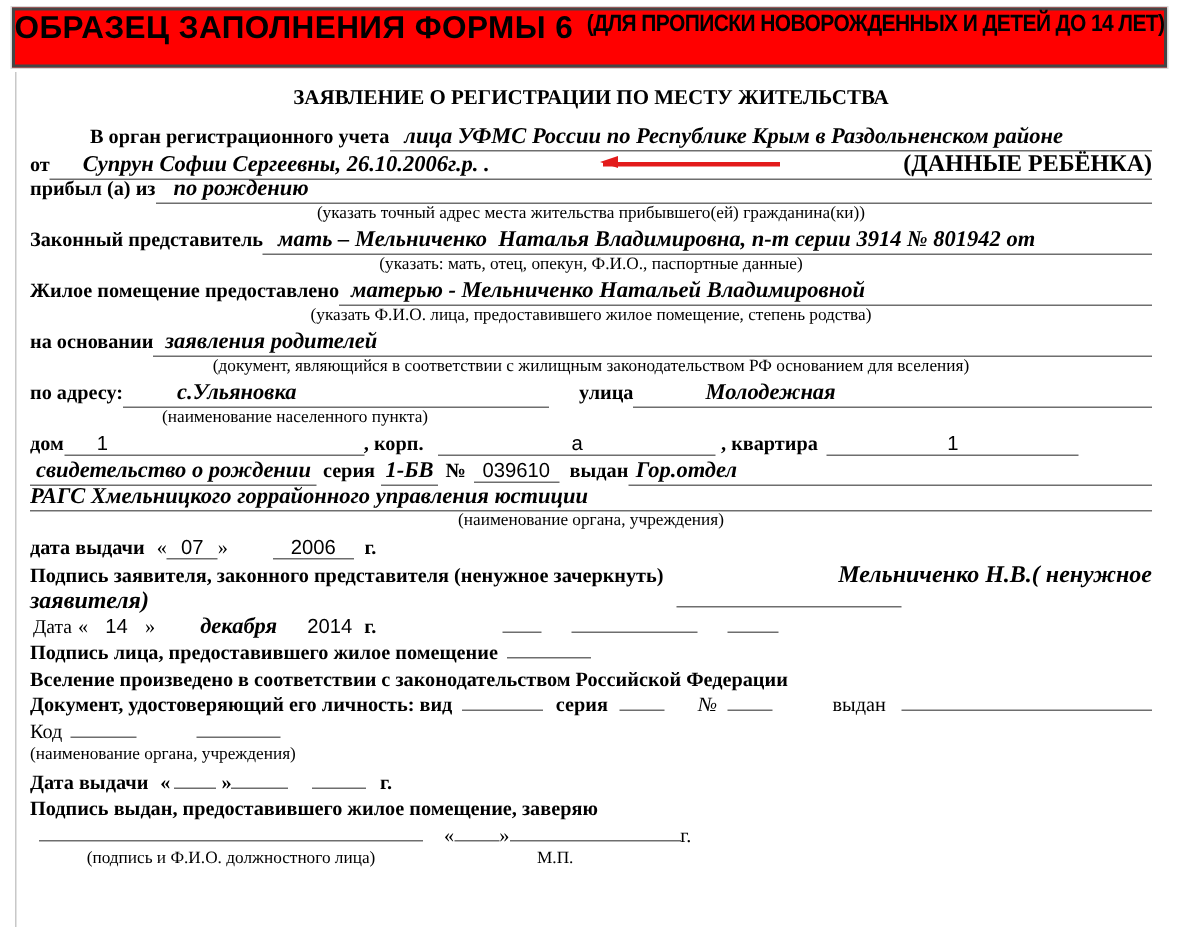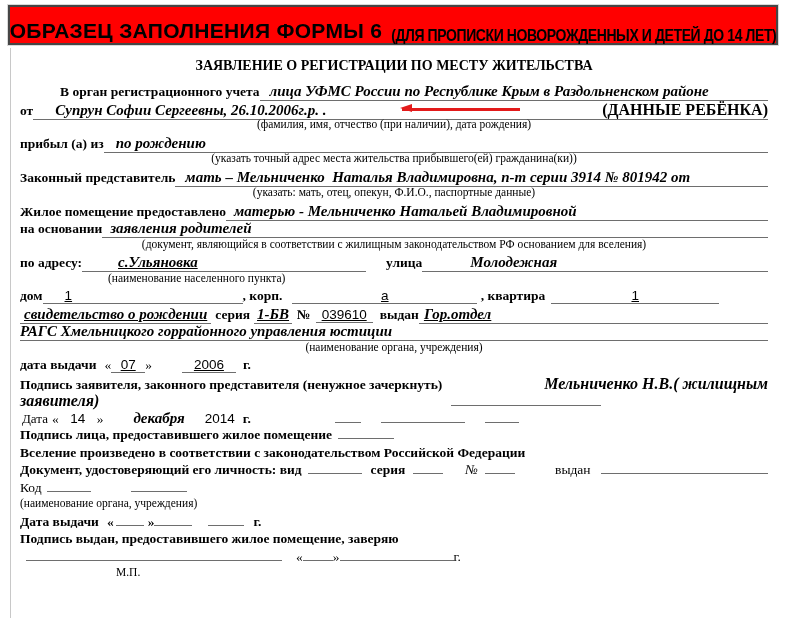--- a/index.html
+++ b/index.html
@@ -3,35 +3,35 @@
 <meta charset="utf-8">
 <style>
   html,body{margin:0;padding:0;}
   body{
     width:786px;height:618px;background:#ffffff;color:#000;
     font-family:"Liberation Serif", serif;position:relative;overflow:hidden;
   }
   .left-rule{position:absolute;left:10px;top:48px;bottom:0;width:1px;background:#c8c8c8;}
   .banner{
     margin:5px 8px 0 8px;height:36px;background:#ff0000;border:2px solid #454545;
-    display:flex;align-items:flex-end;justify-content:center;gap:9px;
+    display:flex;align-items:flex-start;justify-content:center;gap:9px;
     font-family:"Liberation Sans", sans-serif;font-weight:bold;color:#000;
     box-shadow:0 0 0 1px #d9d9d9;
   }
   .banner .t1{font-size:21px;letter-spacing:.3px;white-space:pre;}
   .banner .t2{font-size:14px;letter-spacing:-.4px;white-space:pre;transform:scaleY(1.12);}
   .content{padding:0 18px 0 20px;}
   .title{ text-align:center;font-weight:bold;font-size:14px;margin-top:13px;margin-bottom:9px;}
   .row{display:flex;align-items:baseline;font-size:13.5px;font-weight:bold;height:17.5px;white-space:pre;}
   .lbl{white-space:pre;}
   .nb{font-weight:normal;}
   .val{font-style:italic;font-weight:bold;font-size:15px;white-space:pre;}
   .big{font-size:16px;}
   .sans{font-family:"Liberation Sans", sans-serif;font-style:normal;font-weight:normal;font-size:13.5px;}
-  .u{border-bottom:1.5px solid #6e6e6e;display:inline-block;text-decoration:underline;}
+  .u{border-bottom:1.5px solid #6e6e6e;display:inline-block;}
   .fill{flex:1;border-bottom:1.5px solid #6e6e6e;}
   .hint{font-weight:normal;font-size:11.5px;text-align:center;height:16.5px;}
   .arrow{position:relative;width:118px;height:2.5px;background:#e31b1b;align-self:center;margin:0 10px 0 4px;}
   .arrow::before{
     content:"";position:absolute;left:-2px;top:-4px;
     border-top:4.5px solid transparent;border-bottom:4.5px solid transparent;border-right:12px solid #e31b1b;
   }
 </style>
 </head>
 <body>
@@ -53,39 +53,39 @@
   </div>
 
   <div class="row">
     <span class="lbl">от</span>
     <span class="fill" style="display:flex;align-items:baseline;justify-content:space-between;padding-left:22px">
       <span class="val">Супрун Софии Сергеевны, 26.10.2006г.р. .</span>
       <span class="arrow"></span>
       <span class="big" style="font-weight:bold">(ДАННЫЕ РЕБЁНКА)</span>
     </span>
   </div>
-  <div class="hint">(фамилия, имя, отчество (при наличии), дата рождения)</div>
 
   <div class="row">
     <span class="lbl">прибыл (а) из</span>
     <span class="fill val" style="padding-left:12px">по рождению</span>
   </div>
   <div class="hint">(указать точный адрес места жительства прибывшего(ей) гражданина(ки))</div>
 
   <div class="row">
     <span class="lbl">Законный представитель</span>
     <span class="fill val" style="padding-left:10px">мать – Мельниченко  Наталья Владимировна, п-т серии 3914 № 801942 от</span>
   </div>
   <div class="hint">(указать: мать, отец, опекун, Ф.И.О., паспортные данные)</div>
 
 
   <div class="row">
     <span class="lbl">Жилое помещение предоставлено</span>
     <span class="fill val" style="padding-left:8px">матерью - Мельниченко Натальей Владимировной</span>
   </div>
+  <div class="hint">(указать Ф.И.О. лица, предоставившего жилое помещение, степень родства)</div>
 
   <div class="row">
     <span class="lbl">на основании</span>
     <span class="fill val" style="padding-left:8px">заявления родителей</span>
   </div>
   <div class="hint">(документ, являющийся в соответствии с жилищным законодательством РФ основанием для вселения)</div>
 
   <div class="row">
     <span class="lbl">по адресу:</span>
     <span class="u val" style="flex:0 0 248px;padding-left:36px">с.Ульяновка</span>
@@ -121,21 +121,21 @@
     <span class="lbl">дата выдачи</span>
     <span class="nb" style="padding-left:8px">«</span>
     <span class="u sans" style="width:34px;text-align:center">07</span>
     <span class="nb" style="padding-right:6px">»</span>
     <span class="u sans" style="width:54px;text-align:center;margin-left:24px">2006</span>
     <span class="lbl" style="padding-left:7px">г.</span>
   </div>
 
   <div class="row" style="justify-content:space-between">
     <span class="lbl">Подпись заявителя, законного представителя (ненужное зачеркнуть)</span>
-    <span class="val big">Мельниченко Н.В.( жилищным</span>
+    <span class="val big">Мельниченко Н.В.( ненужное</span>
   </div>
   <div class="row">
     <span class="val big">заявителя)</span>
     <span class="u" style="width:150px;margin-left:352px"></span>
   </div>
 
   <div class="row">
     <span class="nb" style="font-size:13px;padding-left:2px">Дата</span>
     <span class="nb" style="padding-left:4px">«</span>
     <span class="sans" style="width:38px;text-align:center">14</span>
@@ -191,16 +191,17 @@
 
   <div class="row">
     <span class="u" style="width:256px;margin-left:6px"></span>
     <span class="nb" style="margin-left:14px">«</span>
     <span class="u" style="width:30px"></span>
     <span class="nb">»</span>
     <span class="u" style="width:114px"></span>
     <span class="nb">г.</span>
   </div>
   <div class="row" style="font-weight:normal">
-    <span class="hint" style="margin-left:96px">М.П.</span>
+    <span class="hint" style="width:256px;margin-left:6px">(подпись и Ф.И.О. должностного лица)</span>
+    <span class="hint" style="margin-left:76px">М.П.</span>
   </div>
 
 </div>
 
 </body></html>

